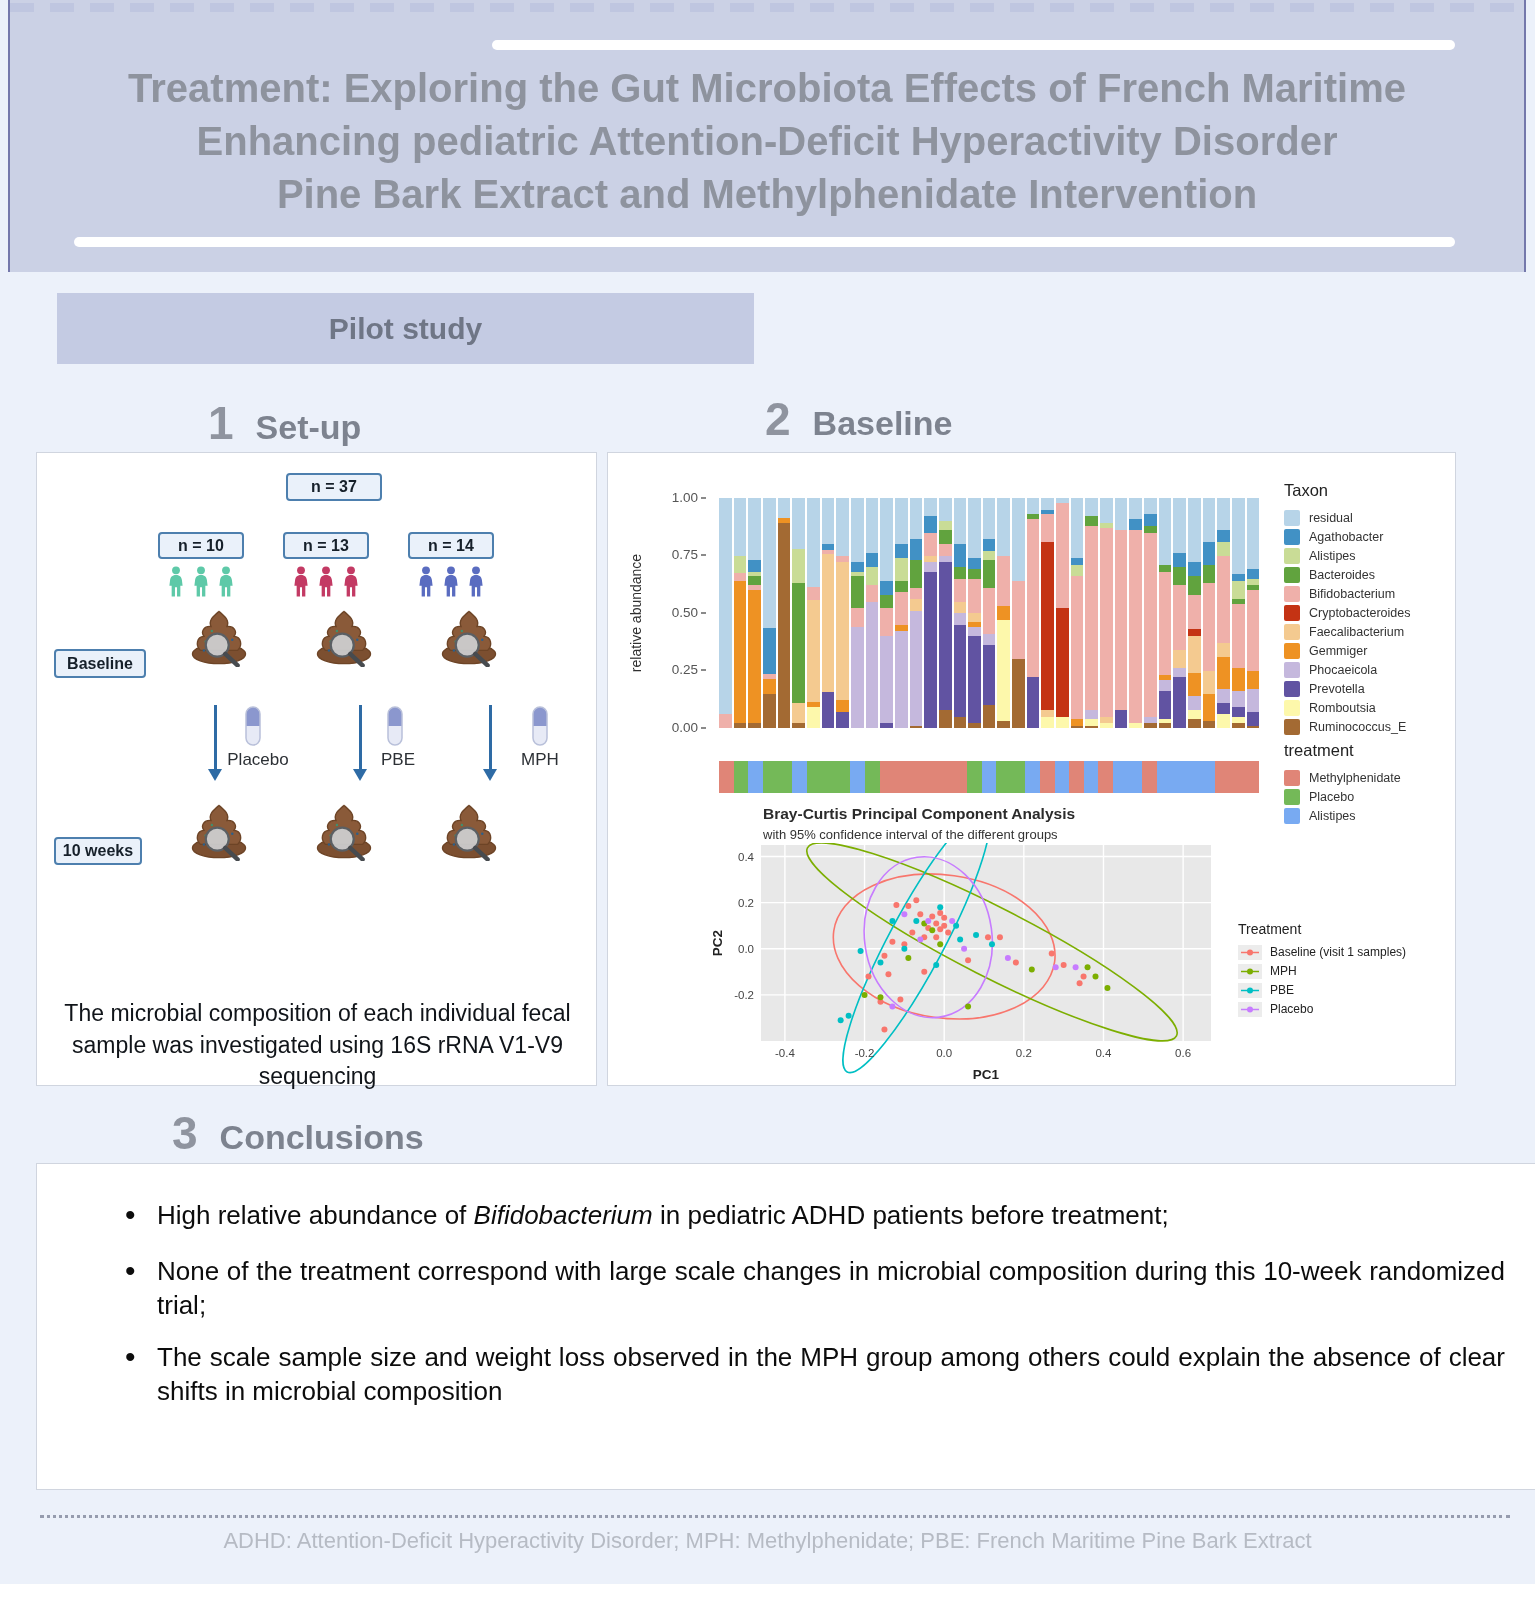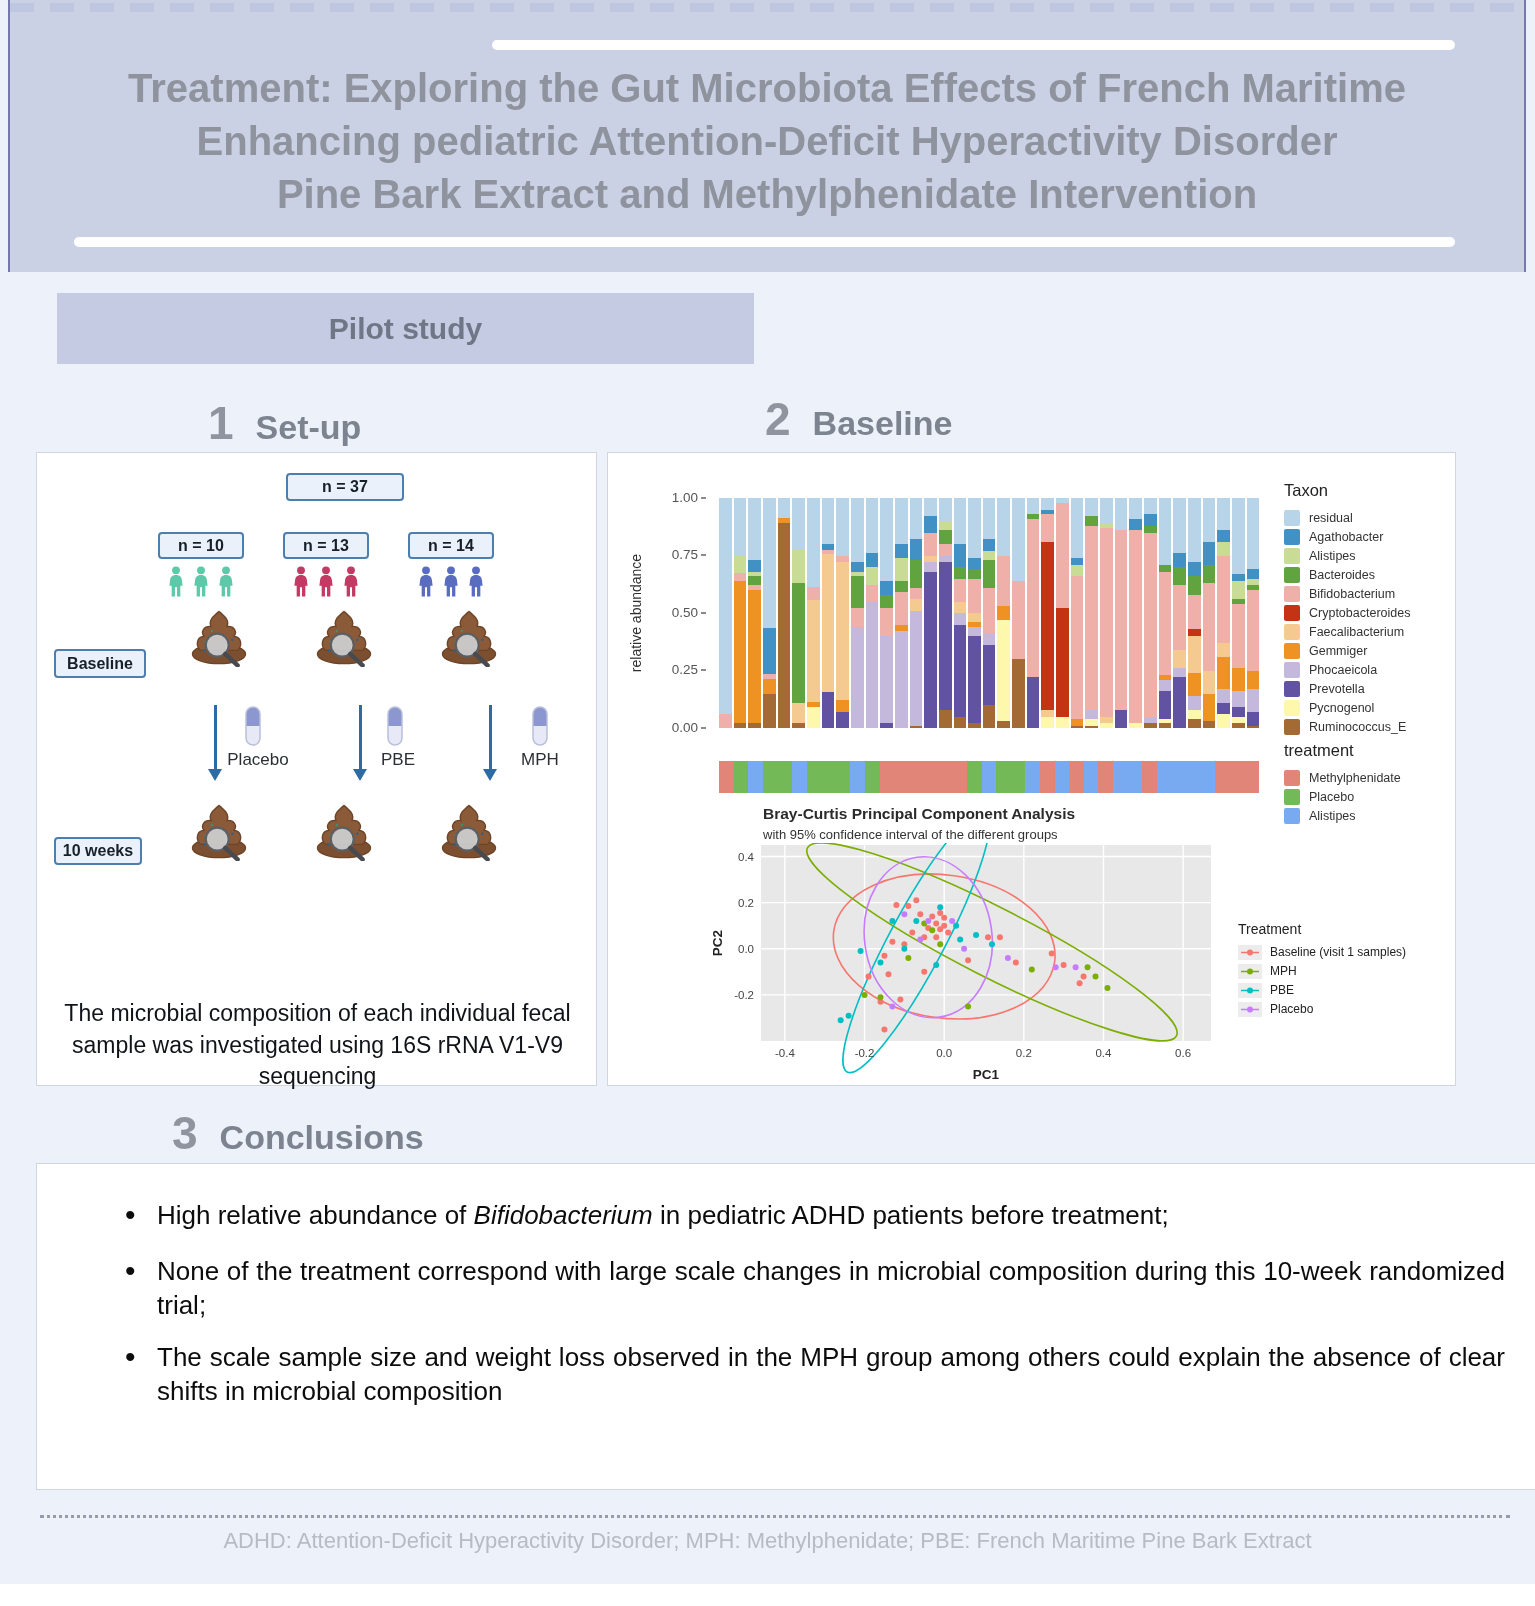--- a/index.html
+++ b/index.html
@@ -106,21 +106,21 @@
 <div class="sec-head results-head">
   <span class="sec-num">2</span>
   <span class="sec-title">Baseline</span>
 </div>
 <div class="sec-head conclusions-head">
   <span class="sec-num">3</span>
   <span class="sec-title">Conclusions</span>
 </div>
 
 <div class="panel setup-panel">
-  <div class="nbox" style="left:249px;top:20px;width:118px;height:28px;">n = 37</div>
+  <div class="nbox" style="left:249px;top:20px;width:96px;height:28px;">n = 37</div>
 
   <div class="nbox" style="left:121px;top:79px;width:86px;height:27px;">n = 10</div>
   <div class="nbox" style="left:246px;top:79px;width:86px;height:27px;">n = 13</div>
   <div class="nbox" style="left:371px;top:79px;width:86px;height:27px;">n = 14</div>
 
   <div class="persons" style="left:128px;top:113px;">
       <svg viewBox="0 0 20 30" class="person">
         <circle cx="10" cy="4.2" r="3.8" fill="#5ec9a8"></circle>
         <path d="M10 8.6 C6 8.6 4.6 11 4.3 13.5 L3.6 19 L5.8 19 L5.8 29.5 L9 29.5 L9 20.5 L11 20.5 L11 29.5 L14.2 29.5 L14.2 19 L16.4 19 L15.7 13.5 C15.4 11 14 8.6 10 8.6 Z" fill="#5ec9a8"></path>
       </svg>
@@ -619,21 +619,21 @@
         <div class="legend-item">
           <div class="legend-swatch" style="background: rgb(197, 184, 221);"></div>
           <div class="legend-label">Phocaeicola</div>
         </div>
         <div class="legend-item">
           <div class="legend-swatch" style="background: rgb(97, 83, 162);"></div>
           <div class="legend-label">Prevotella</div>
         </div>
         <div class="legend-item">
           <div class="legend-swatch" style="background: rgb(253, 248, 171);"></div>
-          <div class="legend-label">Pycnogenol</div>
+          <div class="legend-label">Romboutsia</div>
         </div>
         <div class="legend-item">
           <div class="legend-swatch" style="background: rgb(163, 106, 51);"></div>
           <div class="legend-label">Ruminococcus_E</div>
         </div>
       </div>
   </div>
 
   <div class="strip">
       <div class="strip-cell" style="background: rgb(224, 133, 119);"></div>

